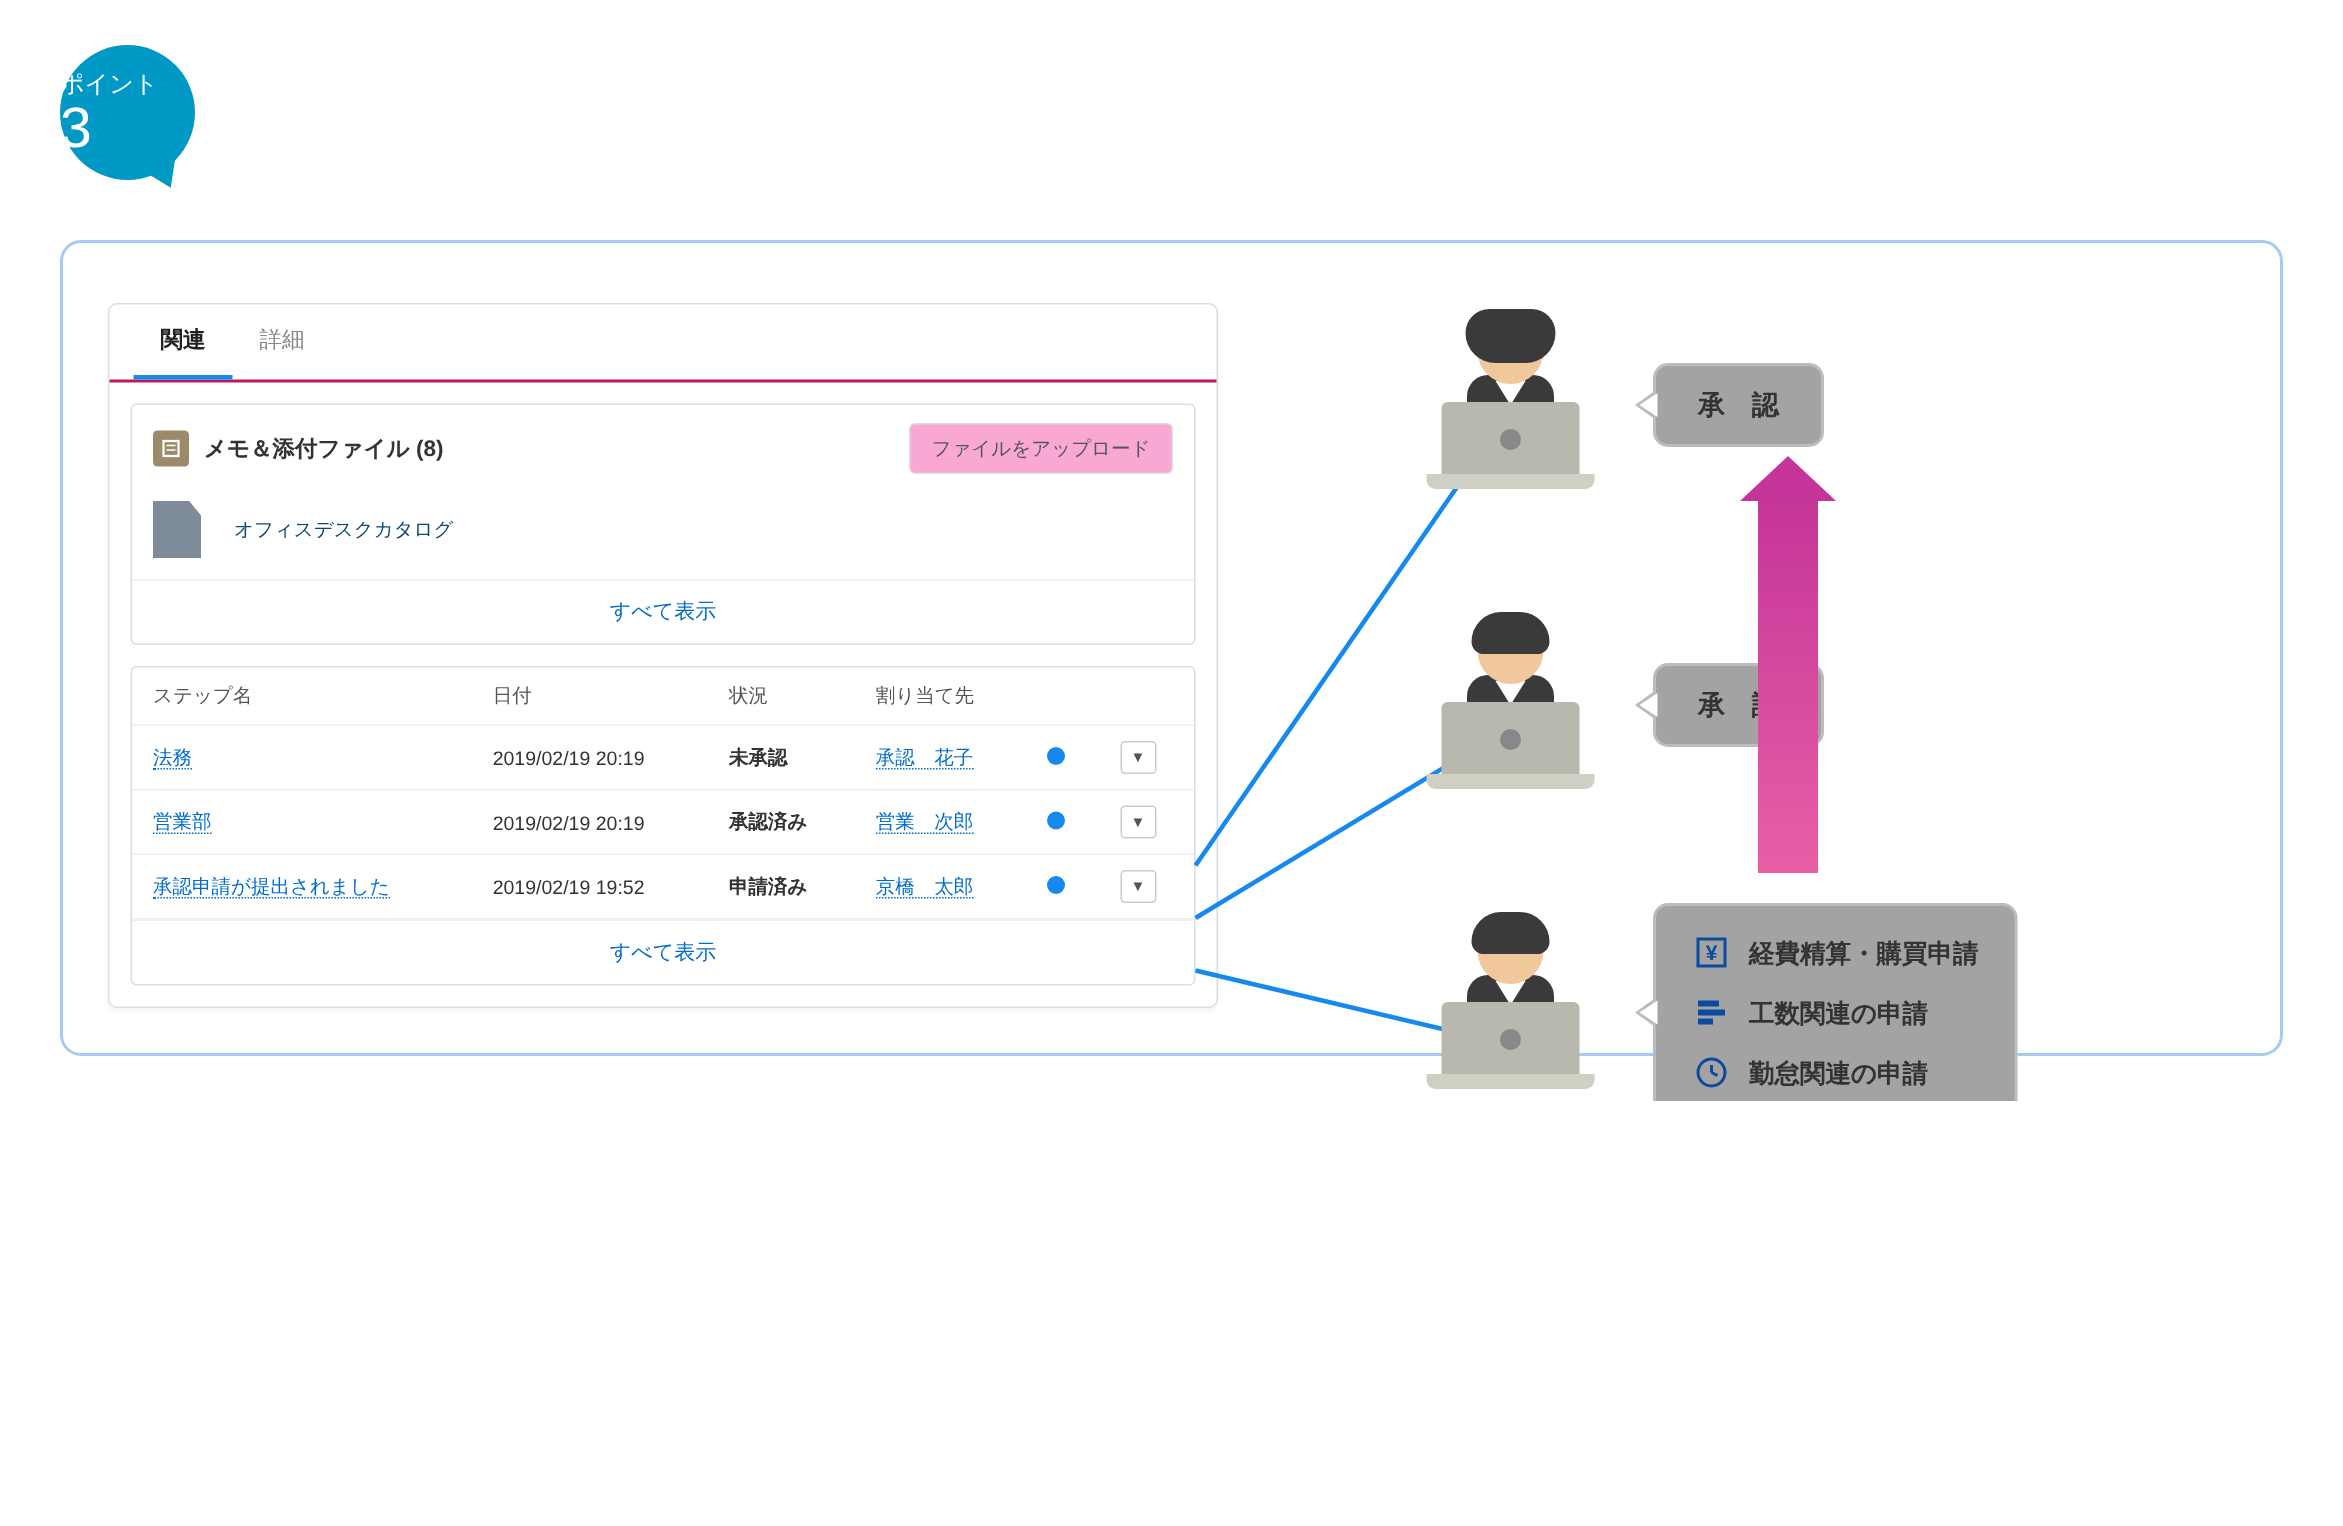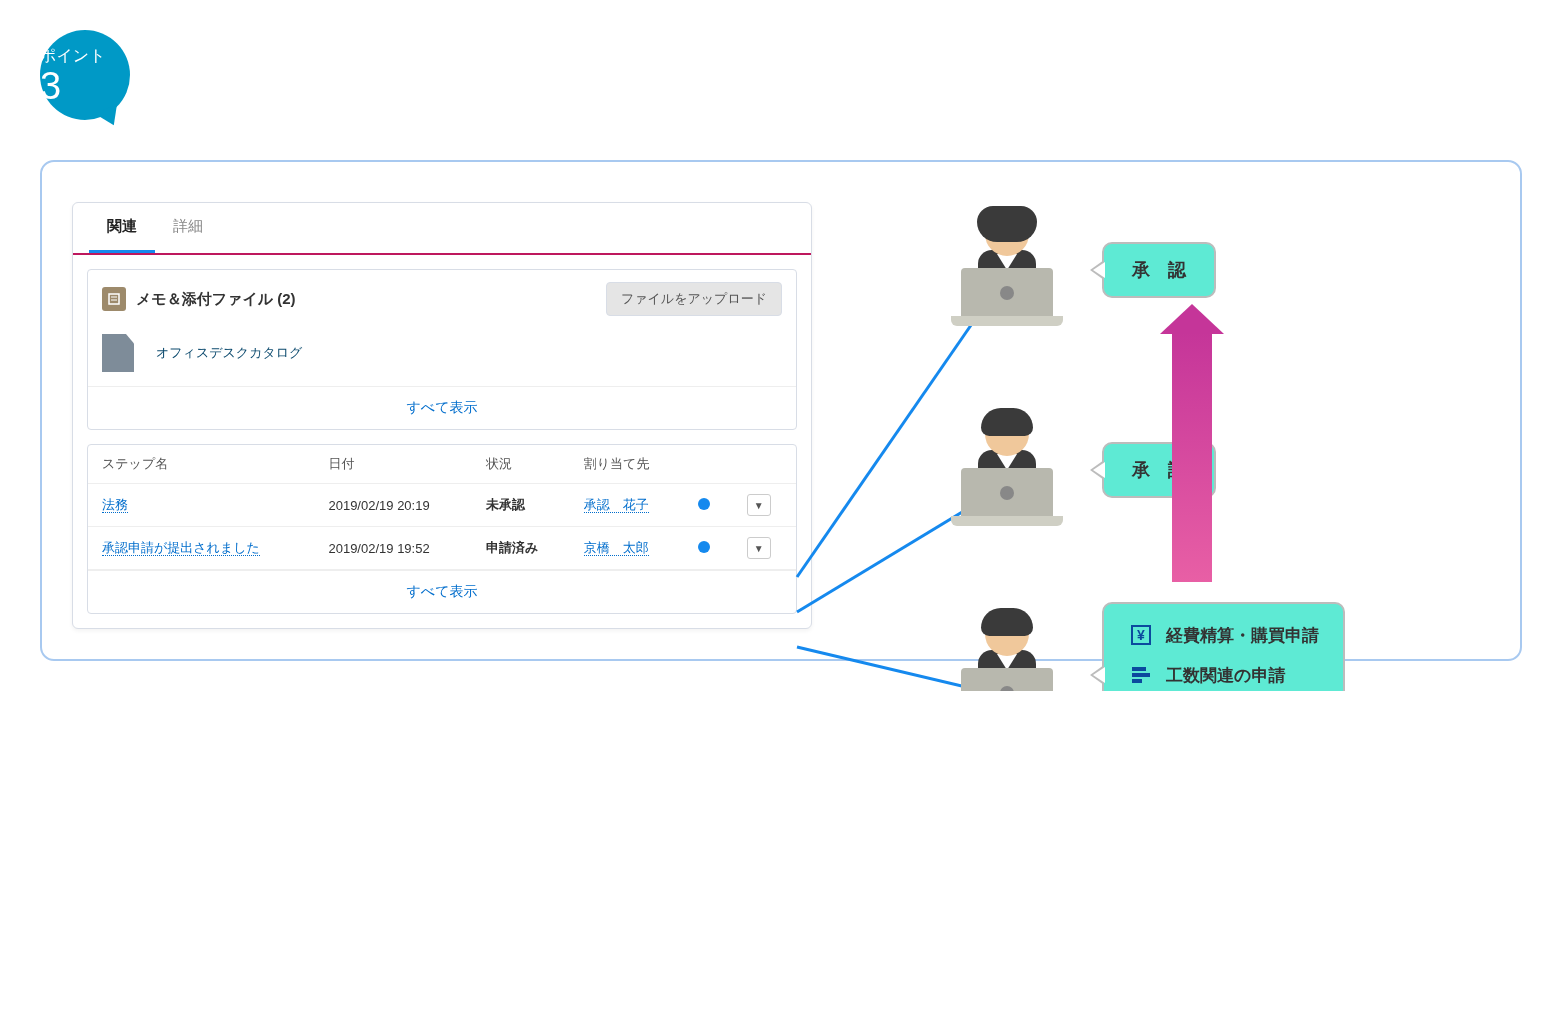--- a/index.html
+++ b/index.html
@@ -107,21 +107,21 @@
     align-items: center;
     justify-content: center;
     color: #fff;
     font-size: 14px;
   }
   .sec-icon.memo { background: #9d8a6b; }
   .sec-icon.approval { background: #f2b60f; }
   .section-title { font-weight: bold; font-size: 15px; }
   .upload-btn, .cancel-btn {
     border: 1px solid #d8dde6;
-    background: #e5e5e5;
+    background: #f9a8d4;
     padding: 7px 14px;
     border-radius: 4px;
     font-size: 13px;
     color: #555;
     cursor: pointer;
   }
   .file-row {
     padding: 6px 14px 14px 14px;
     display: flex;
     align-items: center;
@@ -253,21 +253,21 @@
     right:-10px;
     height:10px;
     background:#cfcfc4;
     border-radius: 0 0 6px 6px;
   }
   .laptop-logo {
     width:14px;height:14px;background:#888;border-radius:50%;
   }
   .bubble {
     position: absolute;
-    background: #5eead4;
+    background: #a3a3a3;
     border: 2px solid #bcbcbc;
     border-radius: 10px;
     padding: 14px 28px;
     font-weight: bold;
     font-size: 18px;
     display: flex;
     align-items: center;
     gap: 8px;
   }
   .bubble::before {
@@ -357,21 +357,21 @@
     <div class="section">
       <div class="section-header">
         <div class="section-title-wrap">
           <div class="sec-icon memo">
             <svg width="14" height="14" viewBox="0 0 14 14">
                 <rect x="2" y="2" width="10" height="10" fill="none" stroke="#fff" stroke-width="1.5"></rect>
                 <line x1="4" y1="5" x2="10" y2="5" stroke="#fff"></line>
                 <line x1="4" y1="8" x2="10" y2="8" stroke="#fff"></line>
               </svg>
           </div>
-          <div class="section-title">メモ＆添付ファイル (2)</div>
+          <div class="section-title">メモ＆添付ファイル (8)</div>
         </div>
         <button class="upload-btn">ファイルをアップロード</button>
       </div>
       <div class="file-row">
         <div class="file-icon"></div>
         <span class="file-link">オフィスデスクカタログ</span>
       </div>
       <div class="show-all">すべて表示</div>
     </div>
 
@@ -386,20 +386,28 @@
             <th></th>
               <th></th>
           </tr>
         </thead>
         <tbody>
           <tr>
             <td><span class="link-cell">法務</span></td>
             <td>2019/02/19 20:19</td>
             <td class="bold">未承認</td>
             <td><span class="link-cell">承認　花子</span></td>
+            <td><span class="dot"></span></td>
+            <td><span class="row-menu">▼</span></td>
+          </tr>
+          <tr>
+            <td><span class="link-cell">営業部</span></td>
+            <td>2019/02/19 20:19</td>
+            <td class="bold">承認済み</td>
+            <td><span class="link-cell">営業　次郎</span></td>
             <td><span class="dot"></span></td>
             <td><span class="row-menu">▼</span></td>
           </tr>
           <tr>
             <td><span class="link-cell">承認申請が提出されました</span></td>
             <td>2019/02/19 19:52</td>
             <td class="bold">申請済み</td>
             <td><span class="link-cell">京橋　太郎</span></td>
             <td><span class="dot"></span></td>
             <td><span class="row-menu">▼</span></td>

